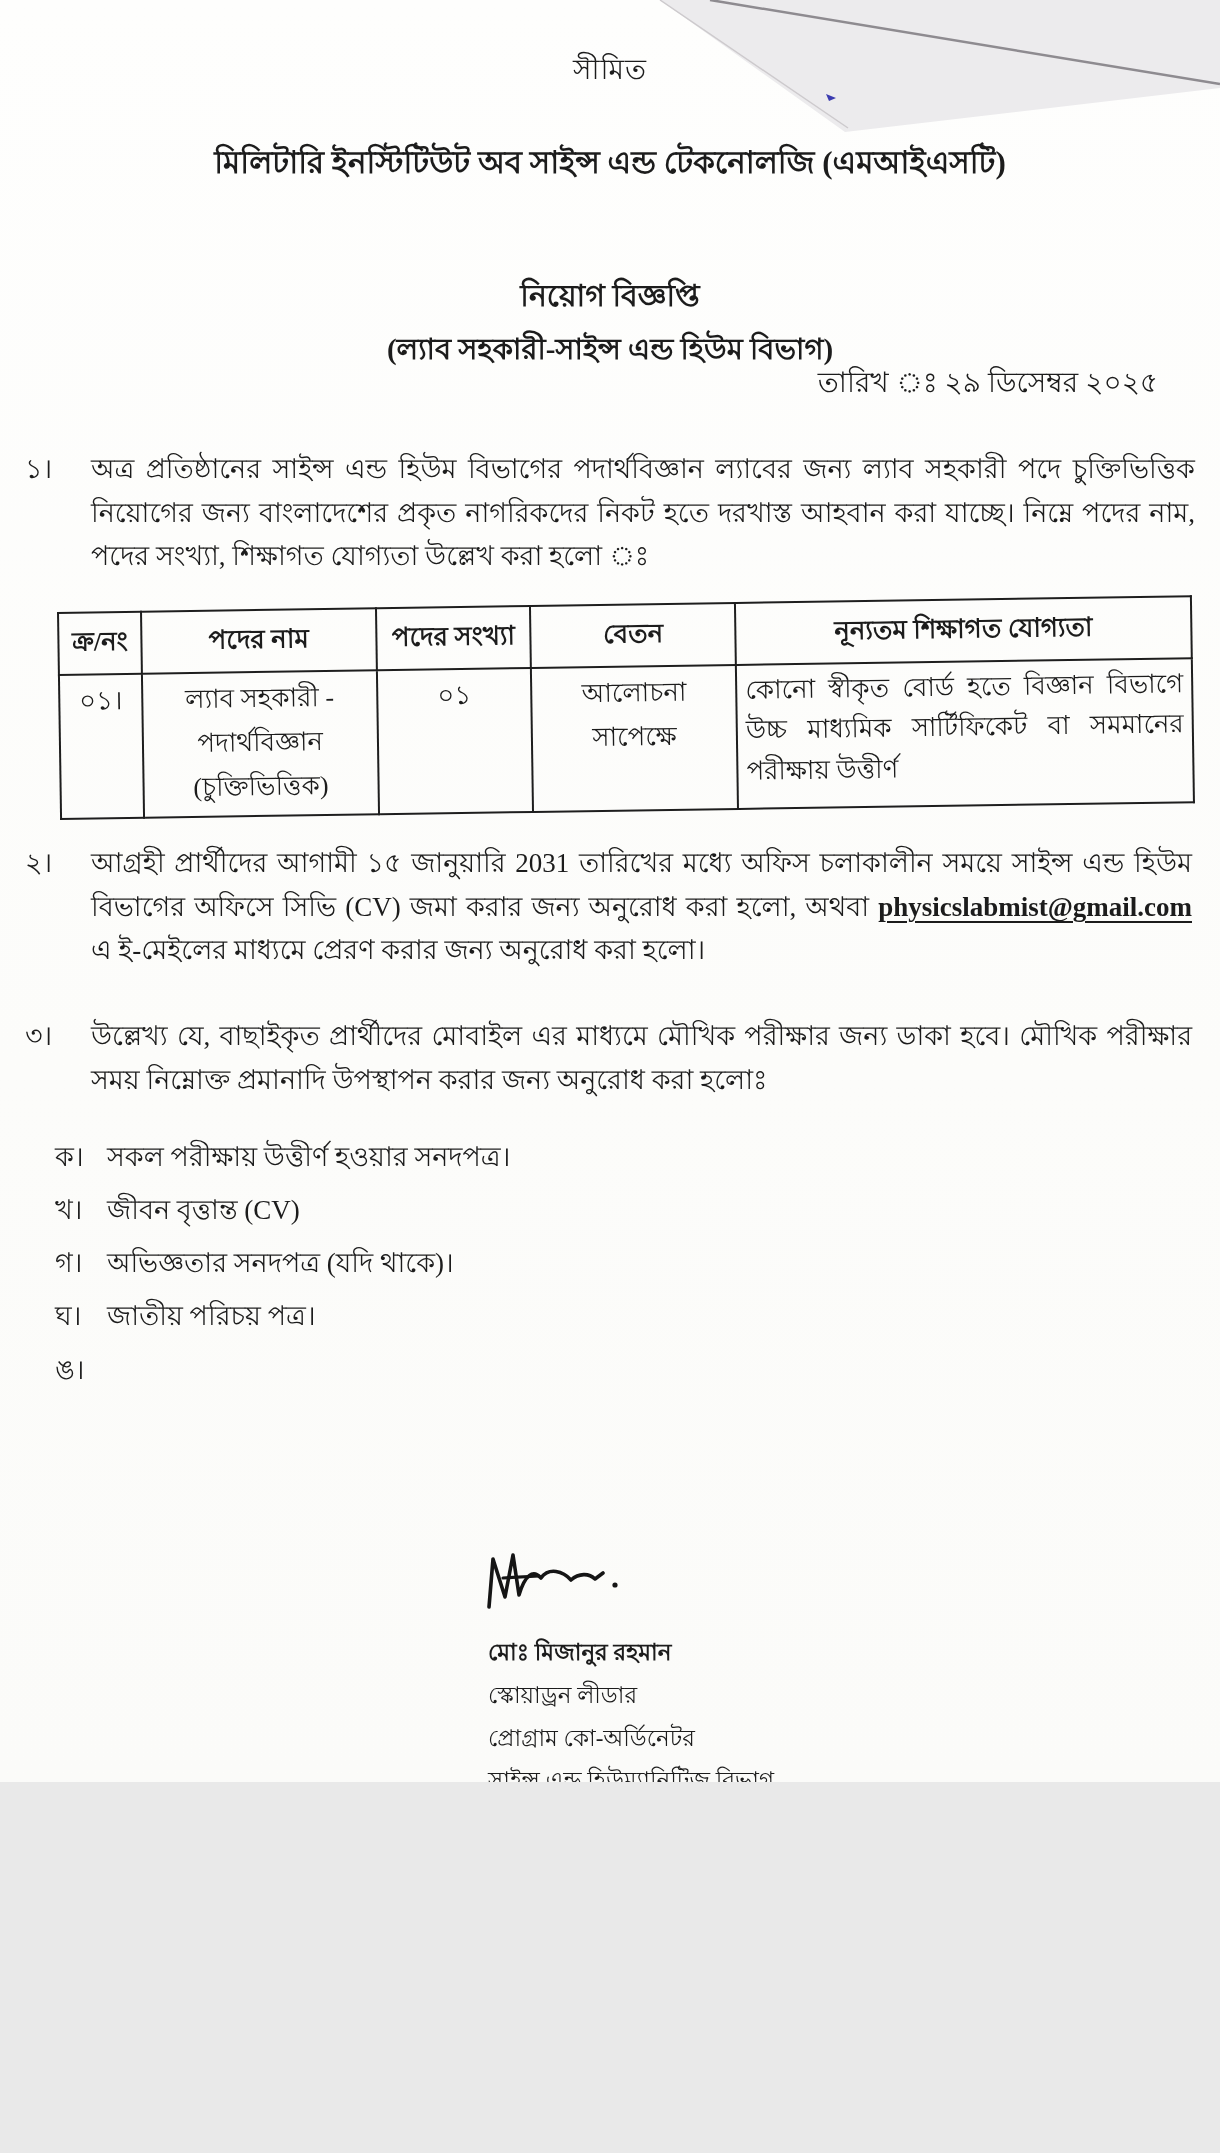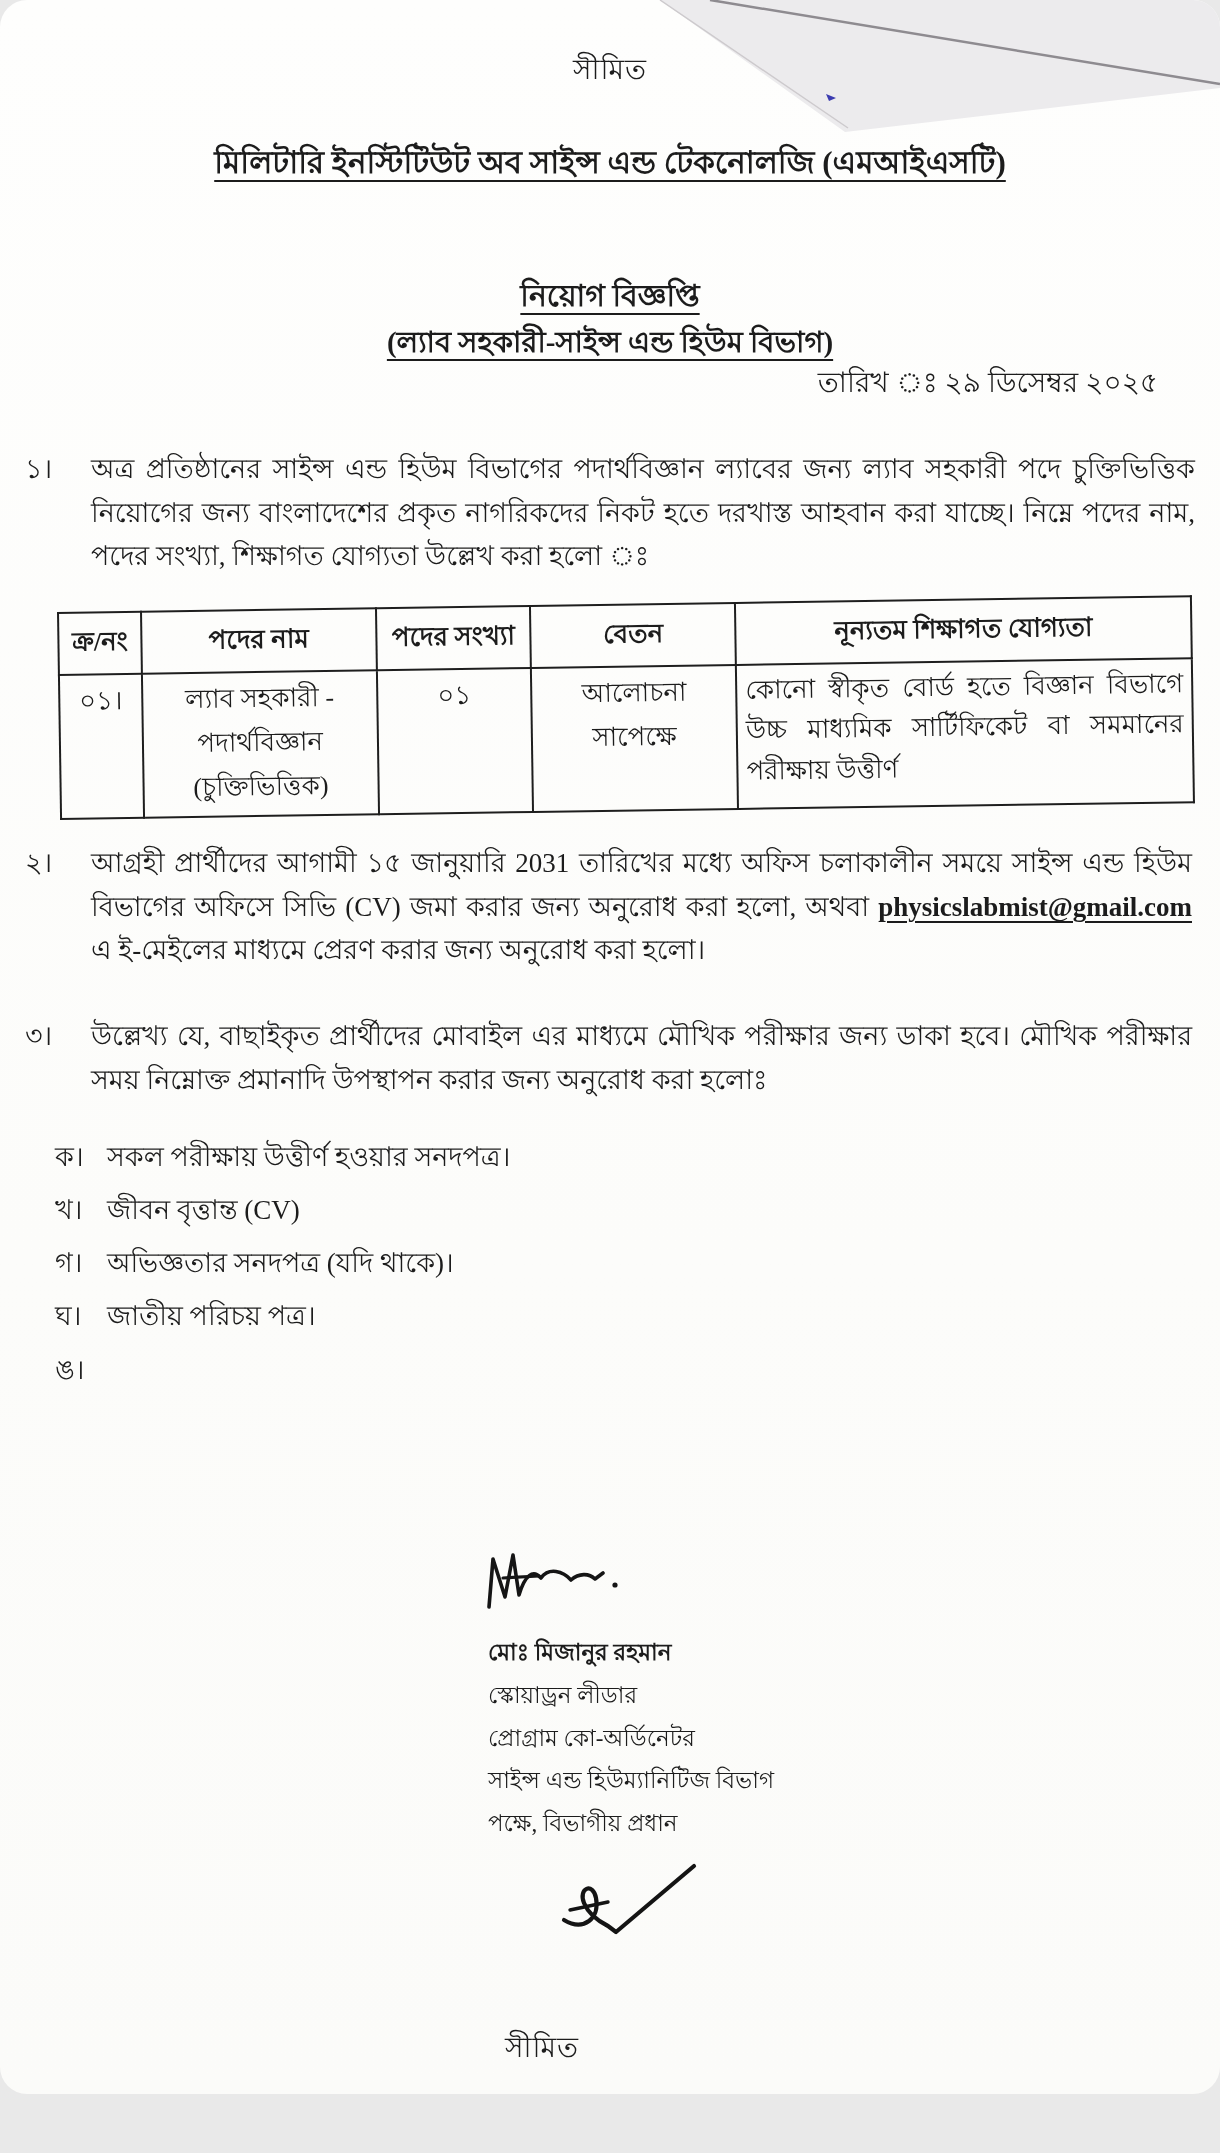--- a/index.html
+++ b/index.html
@@ -1,35 +1,34 @@
 <!DOCTYPE html>
 <html lang="bn"><head>
 <meta charset="utf-8">
 <style>
   html,body{margin:0;padding:0;background:#e9e9e9;}
   .paper{
     position:relative;
-    width:1220px;height:2094px;
+    width:1220px;height:1782px;
     margin:0 auto;
     background:linear-gradient(180deg,#fefefd 0%,#fcfcfa 60%,#fbfbf9 100%);
     font-family:"Liberation Serif","DejaVu Serif",serif;
     color:#1c1c1c;
     overflow:hidden;
-    border-radius:27px;
   }
   .abs{position:absolute;}
   .center{left:0;right:0;text-align:center;}
 
   
   .simit-top{top:48px;font-size:28px;letter-spacing:1px;}
   .org-name{top:138px;font-size:31px;font-weight:700;}
   .org-addr{top:190px;font-size:30px;font-weight:700;}
   .notice-title{top:272px;font-size:30px;font-weight:700;}
-  .notice-sub{top:319px;font-size:29px;font-weight:700;}
-  .uline{text-decoration:underline;text-decoration-thickness:2px;text-underline-offset:7px;margin-top:36px;}
+  .notice-sub{top:326px;font-size:29px;font-weight:700;}
+  .uline{text-decoration-thickness:2px;text-underline-offset:7px;margin-top:36px;}
   .date-line{top:361px;right:62px;font-size:28px;}
 
   
   .para{display:flex;font-size:27px;line-height:1.62;}
   .para .marker{flex:0 0 42px;}
   .para .ptext{flex:1;text-align:justify;margin-left:24px;}
   .para1{top:448px;left:25px;right:25px;}
   .para2{top:842px;left:25px;right:28px;}
   .para3{top:1015px;left:25px;right:28px;}
   .email{font-weight:700;text-decoration:underline;text-decoration-thickness:2px;text-underline-offset:5px;}

